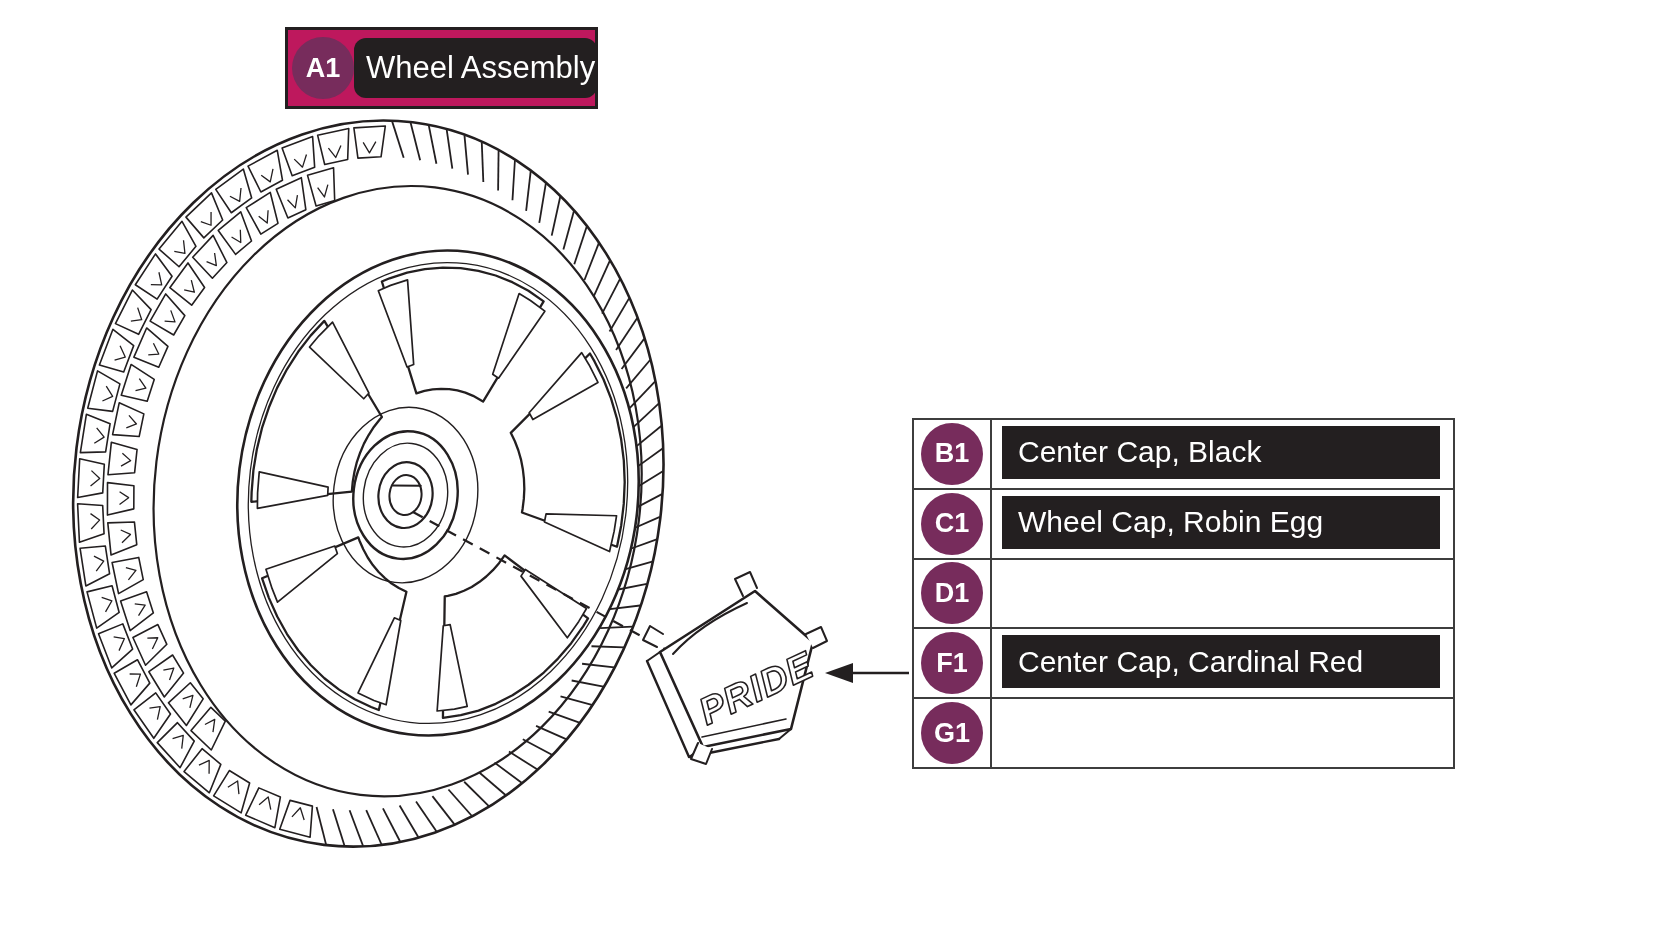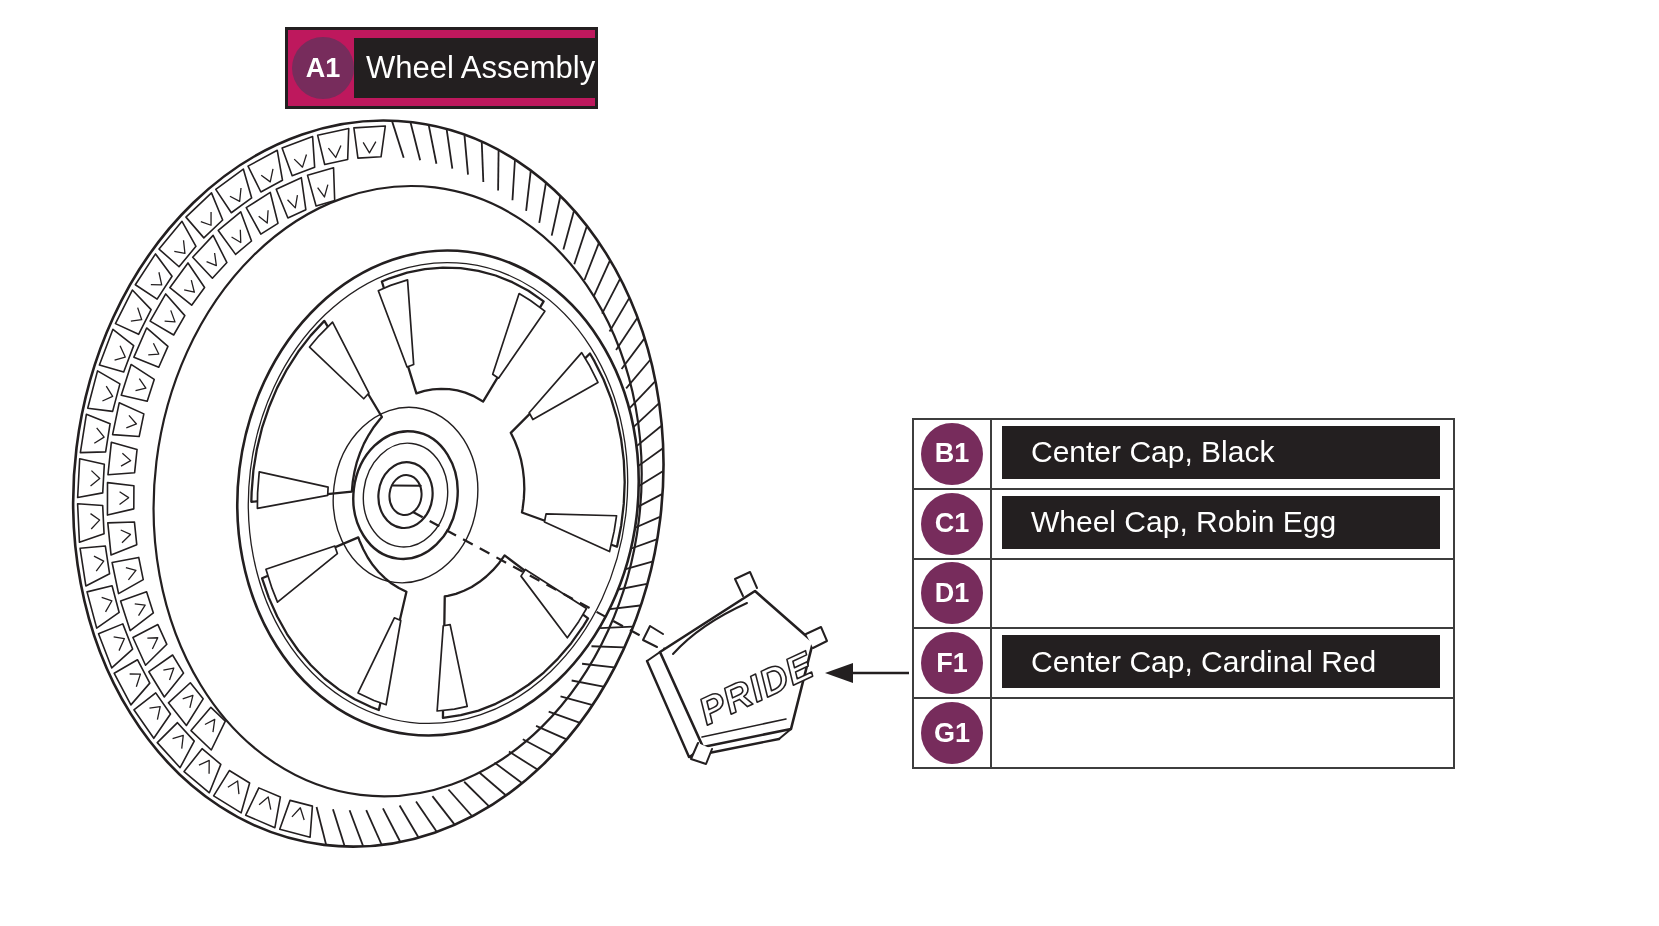--- a/index.html
+++ b/index.html
@@ -6,34 +6,34 @@
   .canvas{position:relative;width:1659px;height:926px;background:#fff;overflow:hidden;
           font-family:"Liberation Sans", sans-serif;}
   
   .callout{position:absolute;left:285px;top:27px;width:313px;height:82px;
            background:#be185d;border:3px solid var(--ink,#231F20);box-sizing:border-box;}
   .badge{display:flex;align-items:center;justify-content:center;
          width:62px;height:62px;border-radius:50%;
          background:var(--badge,#772C5C);color:#fff;font-weight:700;font-size:27px;}
   .callout .badge{position:absolute;left:4px;top:7px;}
   .callout-panel{position:absolute;left:66px;top:8px;width:243px;height:60px;
-                 background:var(--panel,#231F20);display:flex;align-items:center;}
+                 background:var(--panel,#231F20);display:flex;align-items:center;border-radius:12px;}
   .callout-panel span{color:var(--ptext,#fff);font-size:31px;padding-left:12px;white-space:nowrap;}
   
   .parts-table{position:absolute;left:912px;top:418px;width:543px;height:351px;
                border:2px solid var(--tborder,#3D3D3D);box-sizing:border-box;
                display:flex;flex-direction:column;background:#fff;}
   .part-row{flex:1;position:relative;border-bottom:2px solid var(--tborder,#3D3D3D);}
   .part-row:last-child{border-bottom:none;}
   .badge-cell{position:absolute;left:0;top:0;bottom:0;width:76px;
               border-right:2px solid var(--tborder,#3D3D3D);
               display:flex;align-items:center;justify-content:center;}
   .part-panel{position:absolute;left:88px;right:13px;top:6px;bottom:9px;
               background:var(--panel,#231F20);display:flex;align-items:center;}
-  .part-panel span{color:var(--ptext,#fff);font-size:30px;padding-left:29px;white-space:nowrap;text-align:center;}
+  .part-panel span{color:var(--ptext,#fff);font-size:30px;padding-left:16px;white-space:nowrap;text-align:center;}
   
   .art{position:absolute;left:0;top:0;width:1659px;height:926px;}
   .ink{stroke:var(--ink,#231F20);}
   text.logo{font-family:"Liberation Sans",sans-serif;font-weight:700;font-style:italic;
             font-size:38px;letter-spacing:1px;}
 </style>
 </head>
 <body>
 
 <div class="canvas">

